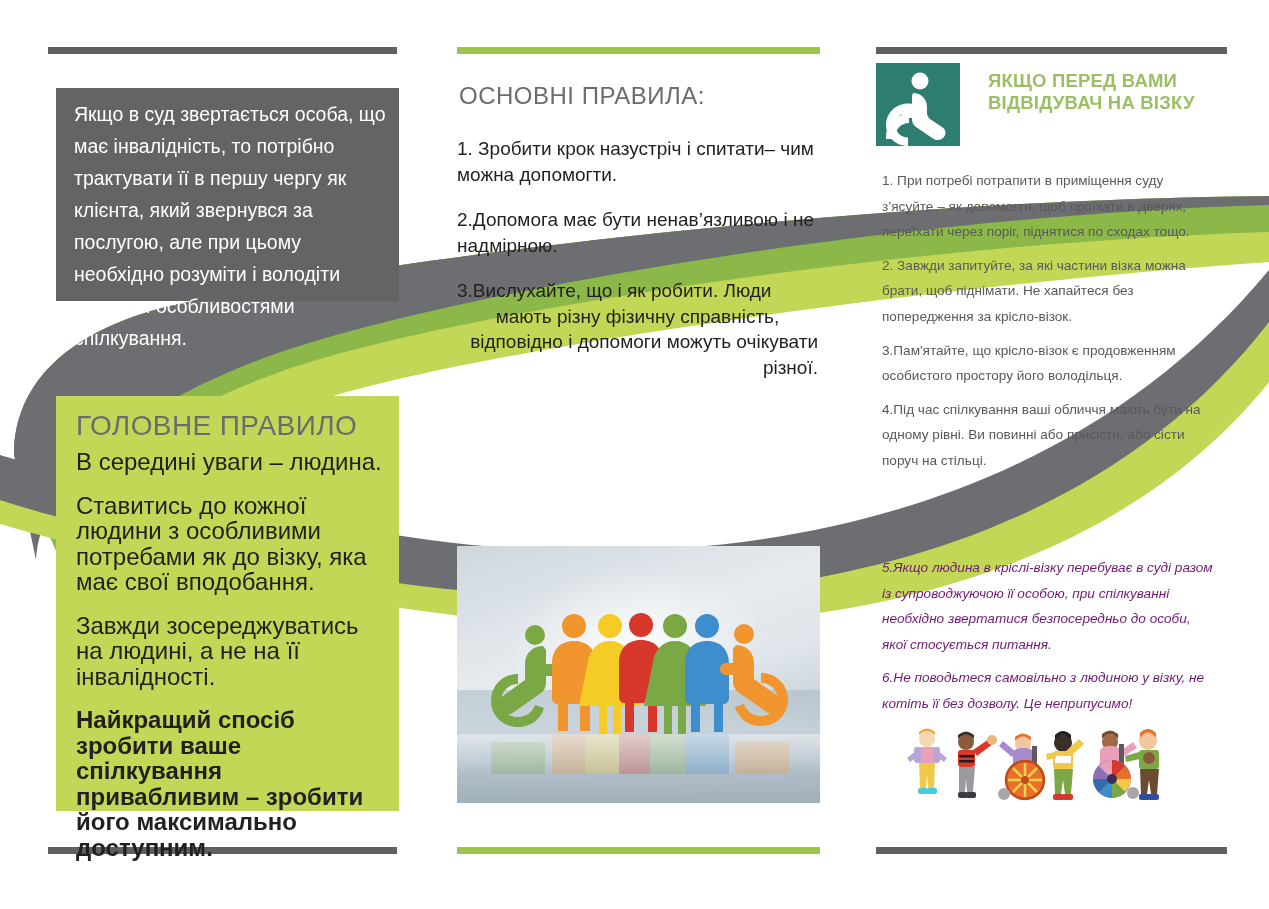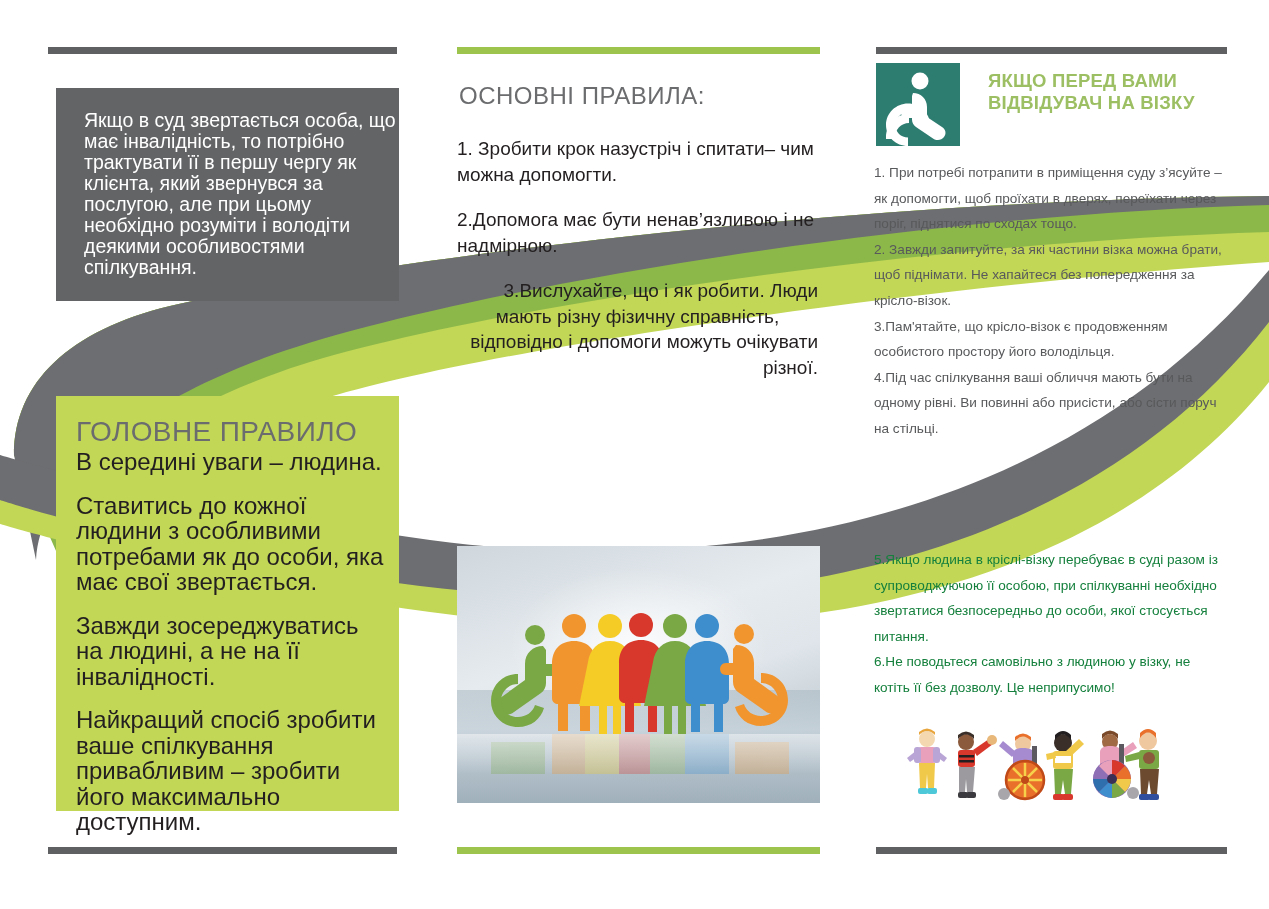--- a/index.html
+++ b/index.html
@@ -44,55 +44,54 @@
   
   .gray-box {
     position: absolute;
     left: 56px; top: 88px;
     width: 343px; height: 213px;
     background: #636466;
     z-index: 3;
   }
   .gray-box-text {
     position: absolute;
-    left: 18px; top: 22px;
+    left: 18px; top: 10px;
     width: 314px;
     color: #ffffff;
     font-size: 19.5px;
-    line-height: 21px;
+    line-height: 32px;
     font-weight: 400;
-    margin-left: 10px;
   }
 
   .green-box {
     position: absolute;
     left: 56px; top: 396px;
     width: 343px; height: 415px;
     background: #c2d756;
     z-index: 3;
   }
   .green-title {
     position: absolute;
-    left: 20px; top: 20px;
+    left: 20px; top: 14px;
     color: #6b6c6e;
     font-size: 28px;
     letter-spacing: .4px;
     font-weight: 400;
     white-space: nowrap;
   }
   .green-body {
     position: absolute;
     left: 20px; top: 53px;
     width: 310px;
     color: #231f20;
     font-size: 24px;
     line-height: 25.5px;
   }
   .green-body p { margin: 0 0 18px 0; }
-  .green-body p:last-child { margin-bottom: 12px; }
+  .green-body p:last-child { margin-bottom: 12px; font-weight: bold; }
 
   
   .mid-title {
     position: absolute;
     left: 459px; top: 82px;
     color: #6b6c6e;
     font-size: 24px;
     letter-spacing: .5px;
     white-space: nowrap;
   }
@@ -103,21 +102,21 @@
     color: #231f20;
     font-size: 19px;
     line-height: 25.5px;
     z-index: 4;
   }
   .mid-body p { margin: 0 4px 20px 0; }
   .mid-body p:last-child { margin-bottom: 0; }
   .mid-body p.rule3 { text-align: right; }
   .mid-body p.rule3 span.l1,
   .mid-body p.rule3 span.l2 { display: block; }
-  .mid-body p.rule3 span.l1 { text-align: right; }
+  .mid-body p.rule3 span.l1 { text-align: left; }
   .mid-body p.rule3 span.l2 { text-align: center; }
 
   
   .photo {
     position: absolute;
     left: 457px; top: 546px;
     width: 363px; height: 257px;
     background: linear-gradient(160deg,#cfd7dd 0%, #e6ebef 38%, #dfe5ea 58%, #a9b7c0 100%);
     overflow: hidden;
     z-index: 3;
@@ -159,26 +158,27 @@
     width: 352px;
     color: #58595b;
     font-size: 13.6px;
     line-height: 25.6px;
     z-index: 4;
   }
   .right-body-b {
     position: absolute;
     left: 874px; top: 547px;
     width: 352px;
-    color: #15803d;
+    color: #701a75;
     font-size: 13.6px;
     line-height: 25.6px;
     z-index: 4;
-  }
-  .right-body-a p, .right-body-b p { margin: 0; }
+    font-style: italic;
+  }
+  .right-body-a p, .right-body-b p { margin: 8px; }
 
   .kids {
     position: absolute;
     left: 903px; top: 722px;
     width: 265px; height: 86px;
     z-index: 3;
   }
 </style>
 </head>
 <body>
@@ -235,21 +235,21 @@
   <div class="rule rule-gray  rule-bot-right"></div>
 
   <div class="gray-box">
     <div class="gray-box-text">Якщо в суд звертається особа, що має інвалідність, то потрібно трактувати її в першу чергу як клієнта, який звернувся за послугою, але при цьому необхідно розуміти і володіти деякими особливостями спілкування.</div>
   </div>
 
   <div class="green-box">
     <div class="green-title">ГОЛОВНЕ ПРАВИЛО</div>
     <div class="green-body">
       <p>В середині уваги – людина.</p>
-      <p>Ставитись до кожної людини з особливими потребами як до особи, яка має свої звертається.</p>
+      <p>Ставитись до кожної людини з особливими потребами як до візку, яка має свої вподобання.</p>
       <p>Завжди зосереджуватись на людині, а не на її інвалідності.</p>
       <p>Найкращий спосіб зробити ваше спілкування привабливим – зробити його максимально доступним.</p>
     </div>
   </div>
 
   <div class="mid-title">ОСНОВНІ  ПРАВИЛА:</div>
 
   <div class="mid-body">
     <p>1. Зробити крок назустріч і спитати– чим можна допомогти.</p>
     <p>2.Допомога має бути ненав’язливою і не надмірною.</p>

